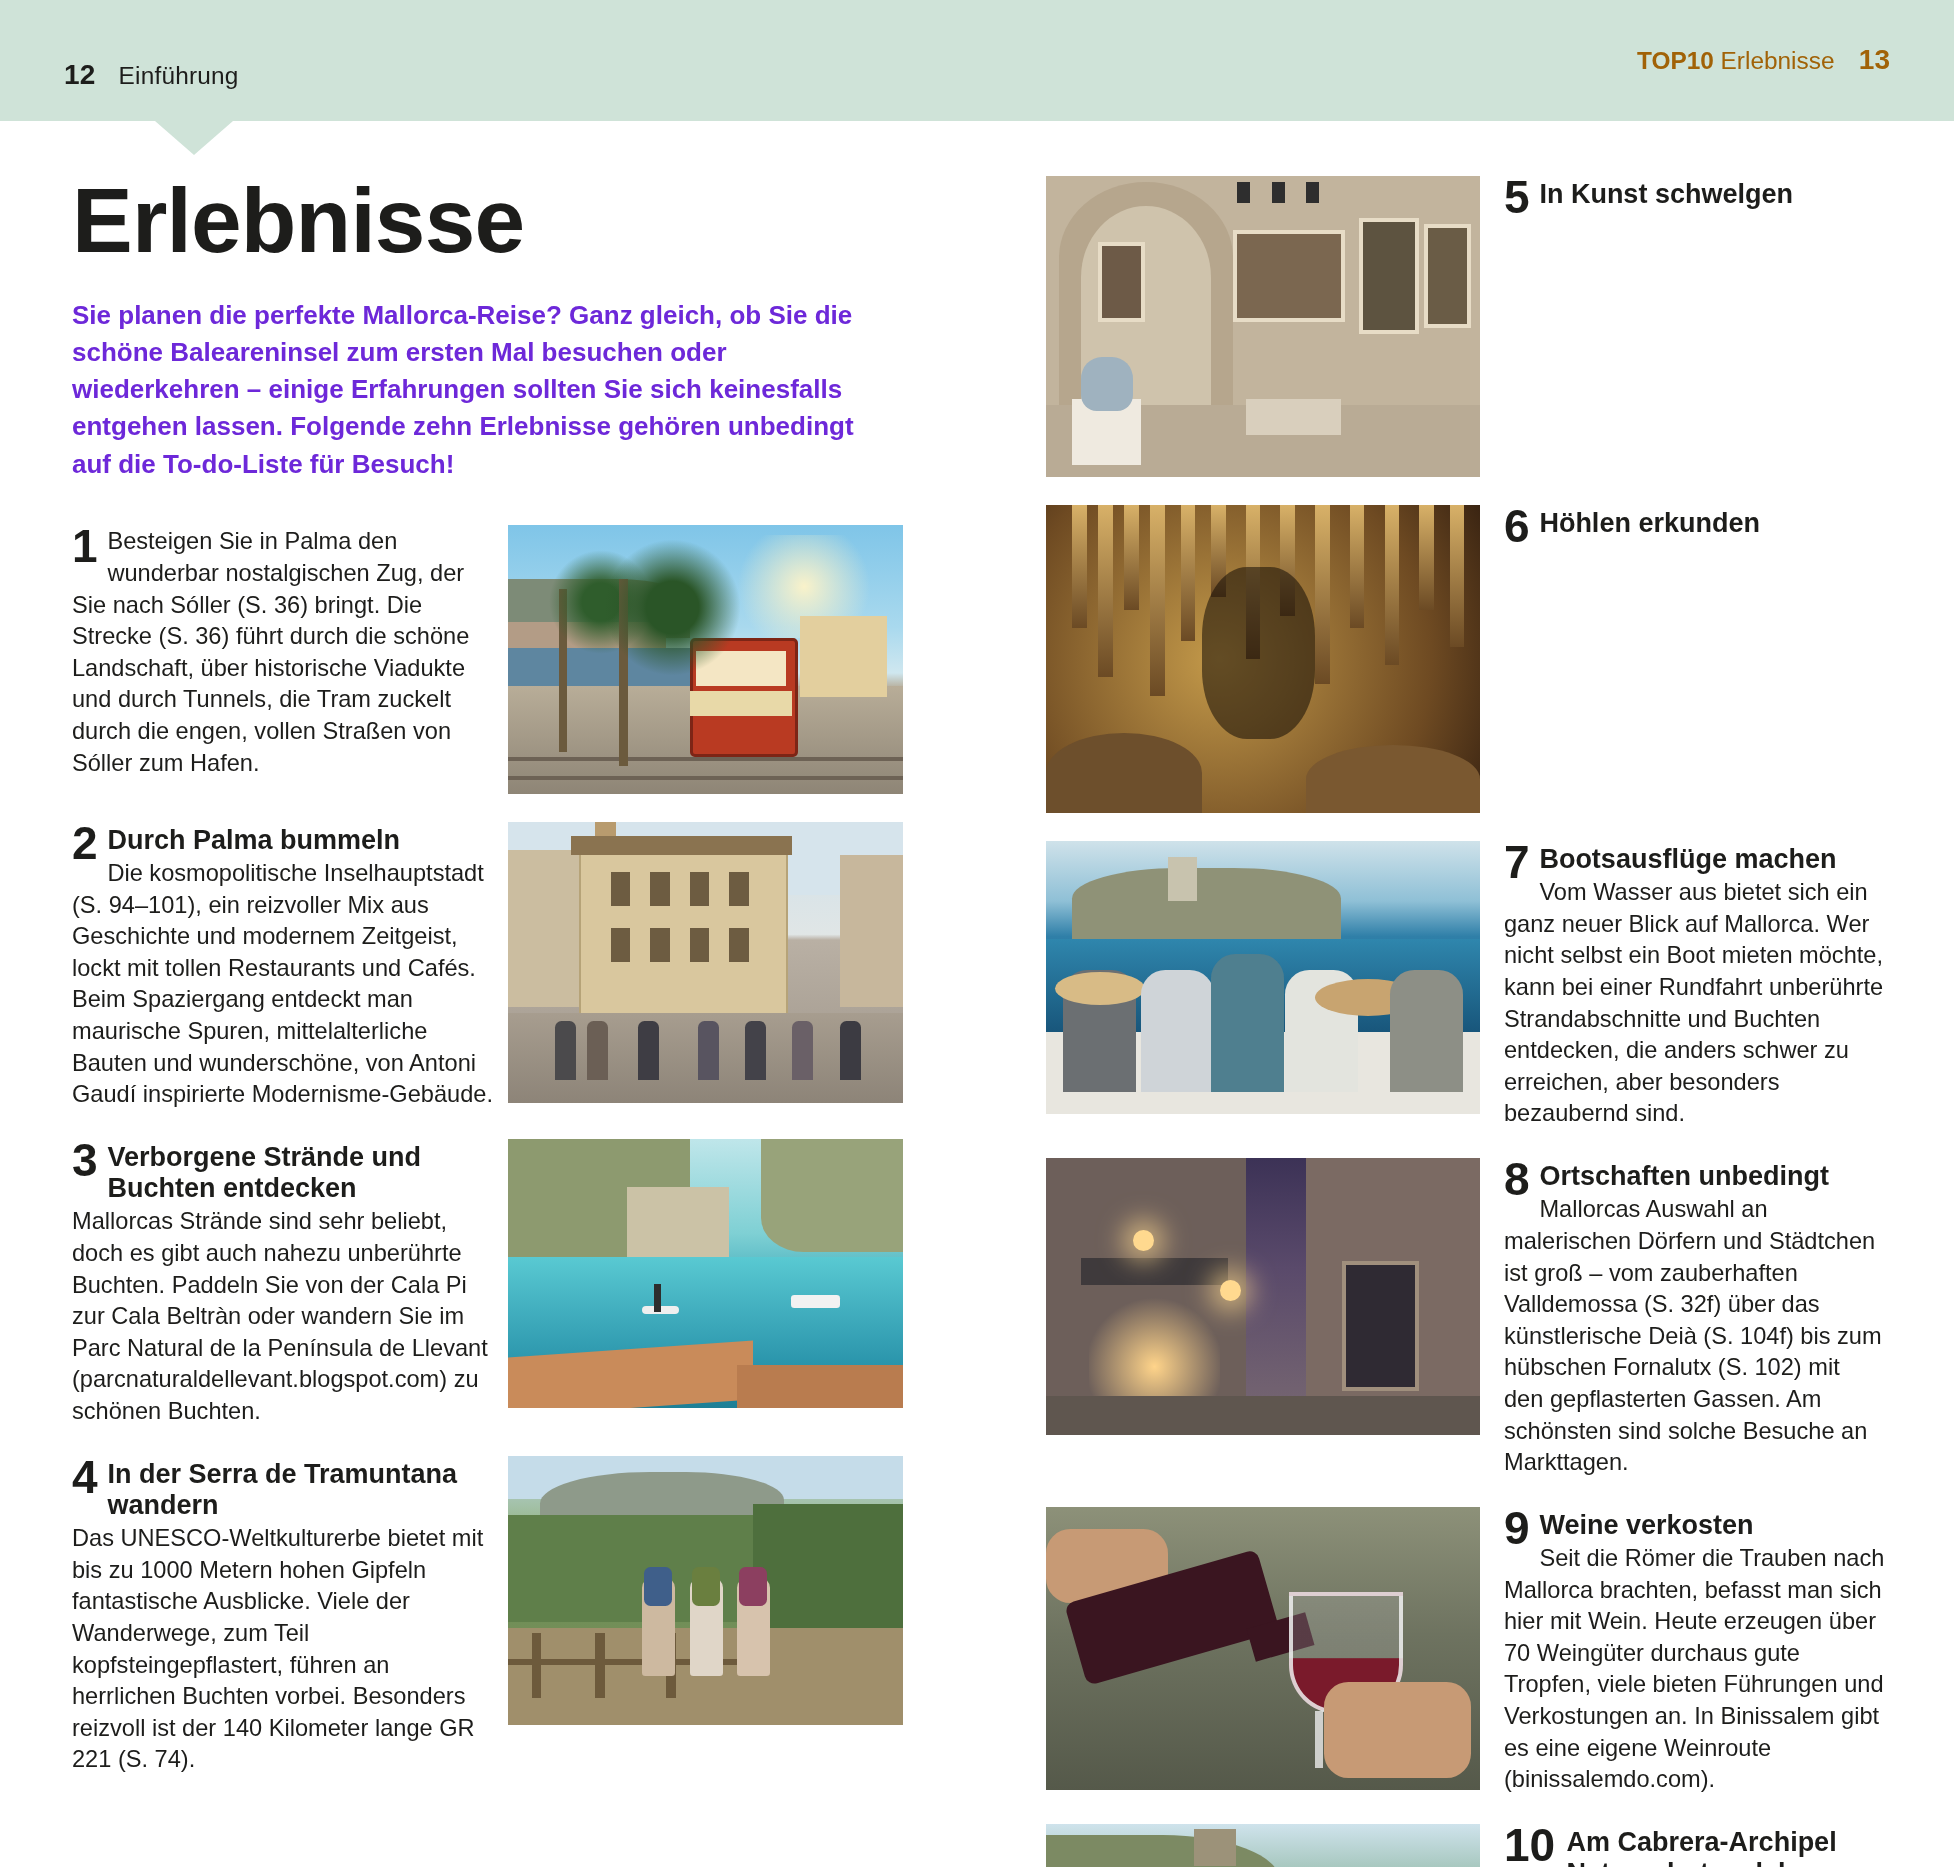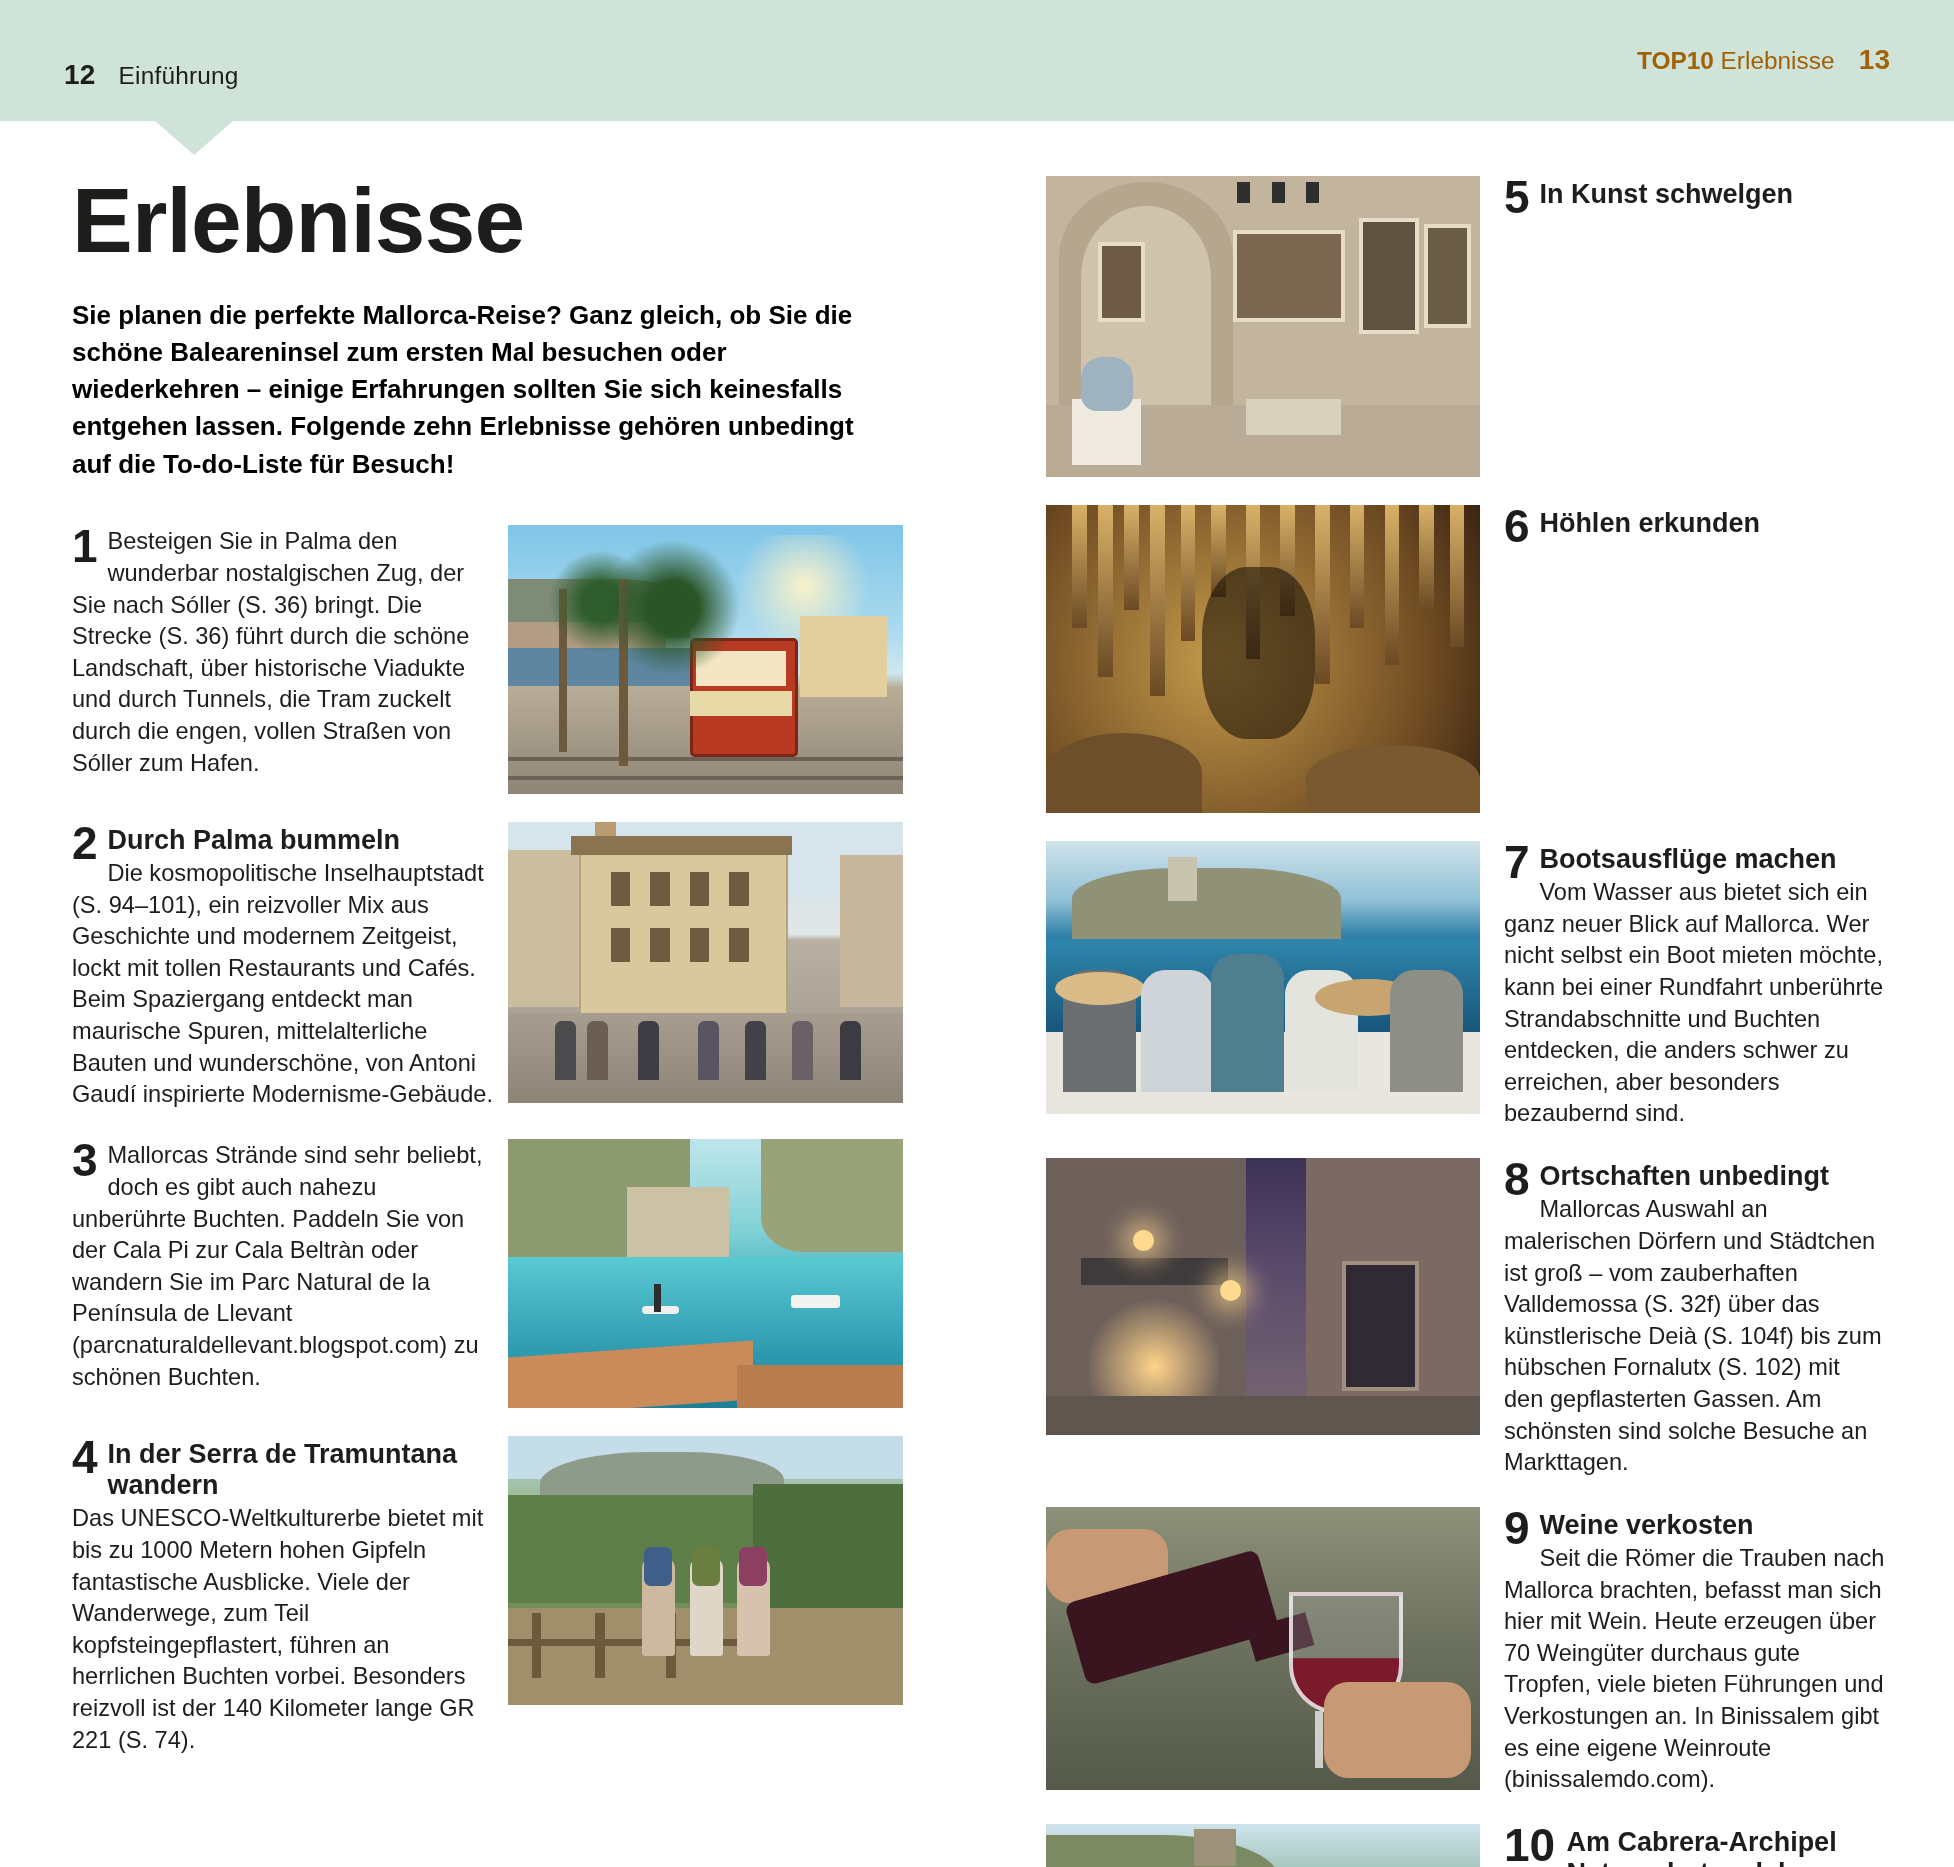--- a/index.html
+++ b/index.html
@@ -108,21 +108,21 @@
     color: #1d1d1b;
     letter-spacing: -0.8px;
     line-height: 1.05;
     margin-top: 3.3px;
     margin-bottom: 28px;
   }
   .intro {
     font-size: 26px;
     line-height: 1.43;
     font-weight: bold;
-    color: #000000;
+    color: #6d28d9;
     width: 782px;
     margin-bottom: 42px;
   }
 
   
   .entry {
     position: relative;
     margin-bottom: 28px;
     overflow: hidden;
   }
@@ -371,20 +371,21 @@
           <div class="water"></div>
             <div class="boat"></div>
           <div class="sup"></div>
             <div class="sup-p"></div>
           <div class="roof"></div>
             <div class="roof2"></div>
         </div>
       </div>
       <div class="txt">
         <div class="num">3</div>
+        <div class="headline">Verborgene Strände und Buchten entdecken</div>
         <div class="body">Mallorcas Strände sind sehr beliebt, doch es gibt auch nahezu unberührte Buchten. Paddeln Sie von der Cala Pi zur Cala Beltràn oder wandern Sie im Parc Natural de la Península de Llevant (parcnaturaldellevant.blogspot.com) zu schönen Buchten.</div>
       </div>
     </div>
 
     <div class="entry entry-left clearfix">
       <div class="pic">
         <div class="photo ph-hike">
           <div class="sky"></div>
             <div class="mount"></div>
           <div class="forest"></div>

